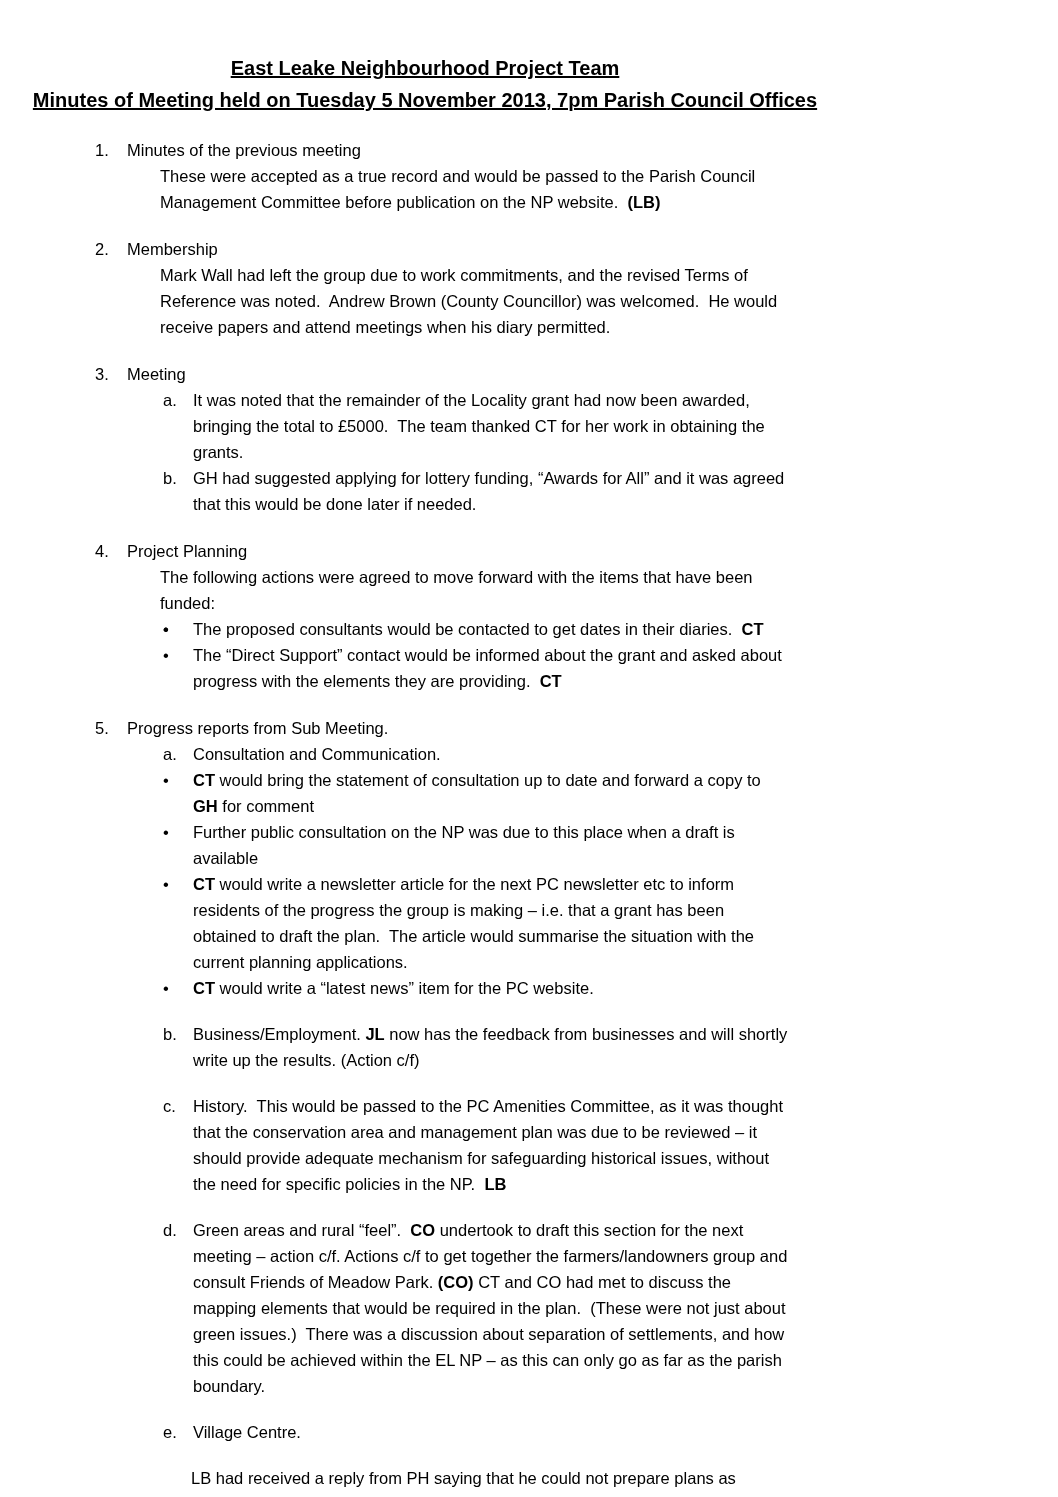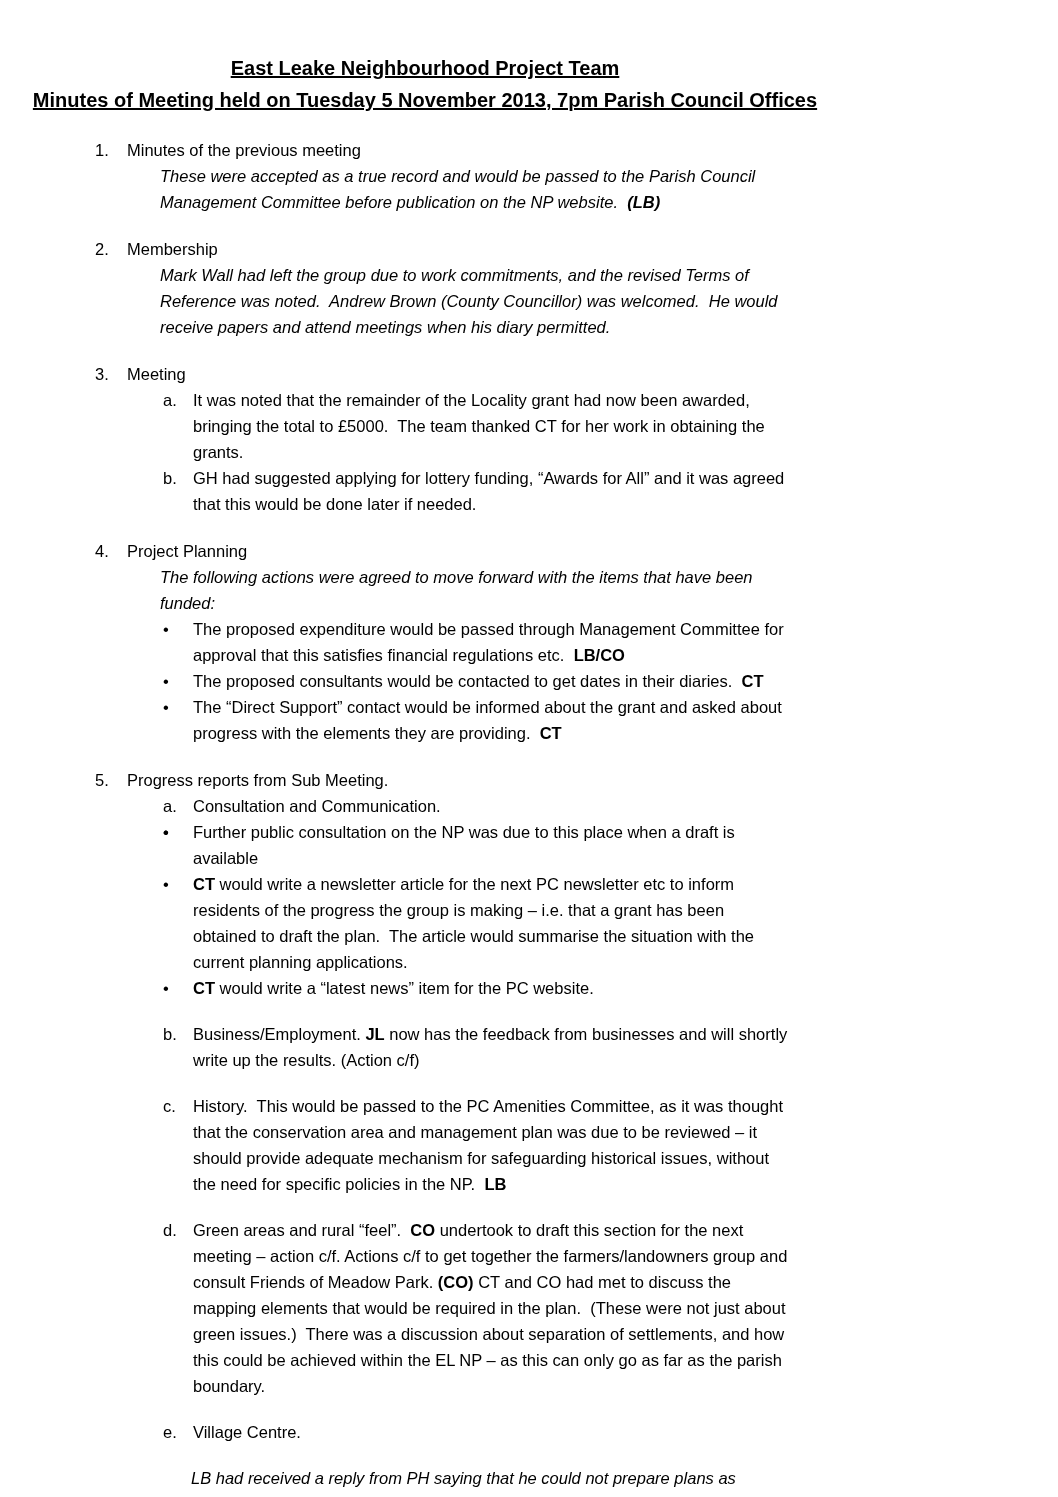--- a/index.html
+++ b/index.html
@@ -38,21 +38,20 @@
   .sec-head { display: flex; }
   .sec-num {
     display: inline-block;
     width: 32px;
     flex: 0 0 32px;
   }
   .sec-title { white-space: pre-wrap; text-align: center; }
   .para {
     margin-left: 65px;
     white-space: pre-wrap;
-    font-style: italic;
   }
   .para.indent-letter { margin-left: 96px; }
   .gap { margin-top: 20px; }
   .li, .letter-item {
     position: relative;
     padding-left: 98px;
     white-space: pre-wrap;
   }
   .marker {
     position: absolute;
@@ -96,35 +95,35 @@
             <div class="letter-item"><span class="marker">b.</span><span class="litext"><span>GH had suggested applying for lottery funding, “Awards for All” and it was agreed that this would be done later if needed.</span></span></div>
           </div>
         </div>
         <div class="section">
           <div class="sec-head">
             <span class="sec-num">4.</span>
             <span class="sec-title">Project Planning</span>
           </div>
           <p class="para"><span>The following actions were agreed to move forward with the items that have been funded:</span></p>
           <div class="bullets">
-            <div class="li"><span class="marker">•</span><span class="litext"><span>The proposed expenditure would be passed through Management Committee for approval that this satisfies financial regulations etc.  </span><span class="b">LB/CO</span></span></div>
+            <div class="li"><span class="marker">•</span></div>
             <div class="li"><span class="marker">•</span><span class="litext"><span>The proposed consultants would be contacted to get dates in their diaries.  </span><span class="b">CT</span></span></div>
             <div class="li"><span class="marker">•</span><span class="litext"><span>The “Direct Support” contact would be informed about the grant and asked about progress with the elements they are providing.  </span><span class="b">CT</span></span></div>
           </div>
         </div>
         <div class="section">
           <div class="sec-head">
             <span class="sec-num">5.</span>
             <span class="sec-title">Progress reports from Sub Meeting.</span>
           </div>
           <div class="letters">
             <div class="letter-item"><span class="marker">a.</span><span class="litext"><span>Consultation and Communication.</span></span></div>
           </div>
           <div class="bullets">
-            <div class="li"><span class="marker">•</span></div>
+            <div class="li"><span class="marker">•</span><span class="litext"><span class="b">CT</span><span> would bring the statement of consultation up to date and forward a copy to </span><span class="b">GH</span><span> for comment</span></span></div>
             <div class="li"><span class="marker">•</span><span class="litext"><span>Further public consultation on the NP was due to this place when a draft is available</span></span></div>
             <div class="li"><span class="marker">•</span><span class="litext"><span class="b">CT</span><span> would write a newsletter article for the next PC newsletter etc to inform residents of the progress the group is making – i.e. that a grant has been obtained to draft the plan.  The article would summarise the situation with the current planning applications.</span></span></div>
             <div class="li"><span class="marker">•</span><span class="litext"><span class="b">CT</span><span> would write a “latest news” item for the PC website.</span></span></div>
           </div>
           <div class="letters">
             <div class="letter-item gap"><span class="marker">b.</span><span class="litext"><span>Business/Employment. </span><span class="b">JL</span><span> now has the feedback from businesses and will shortly write up the results. (Action c/f)</span></span></div>
             <div class="letter-item gap"><span class="marker">c.</span><span class="litext"><span>History.  This would be passed to the PC Amenities Committee, as it was thought that the conservation area and management plan was due to be reviewed – it should provide adequate mechanism for safeguarding historical issues, without the need for specific policies in the NP.  </span><span class="b">LB</span></span></div>
             <div class="letter-item gap"><span class="marker">d.</span><span class="litext"><span>Green areas and rural “feel”.  </span><span class="b">CO</span><span> undertook to draft this section for the next meeting – action c/f. Actions c/f to get together the farmers/landowners group and consult Friends of Meadow Park. </span><span class="b">(CO)</span><span> CT and CO had met to discuss the mapping elements that would be required in the plan.  (These were not just about green issues.)  There was a discussion about separation of settlements, and how this could be achieved within the EL NP – as this can only go as far as the parish boundary.</span></span></div>
             <div class="letter-item gap"><span class="marker">e.</span><span class="litext"><span>Village Centre.</span></span></div>
           </div>

